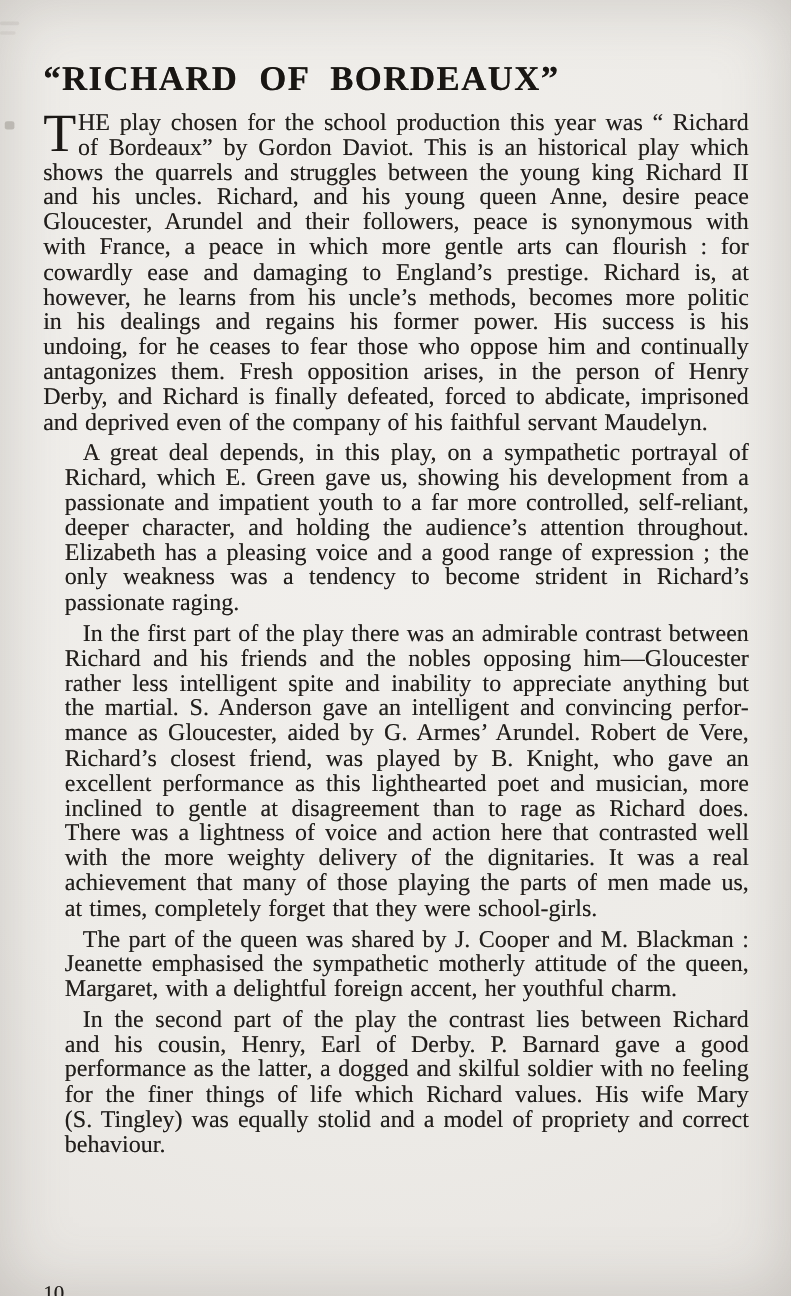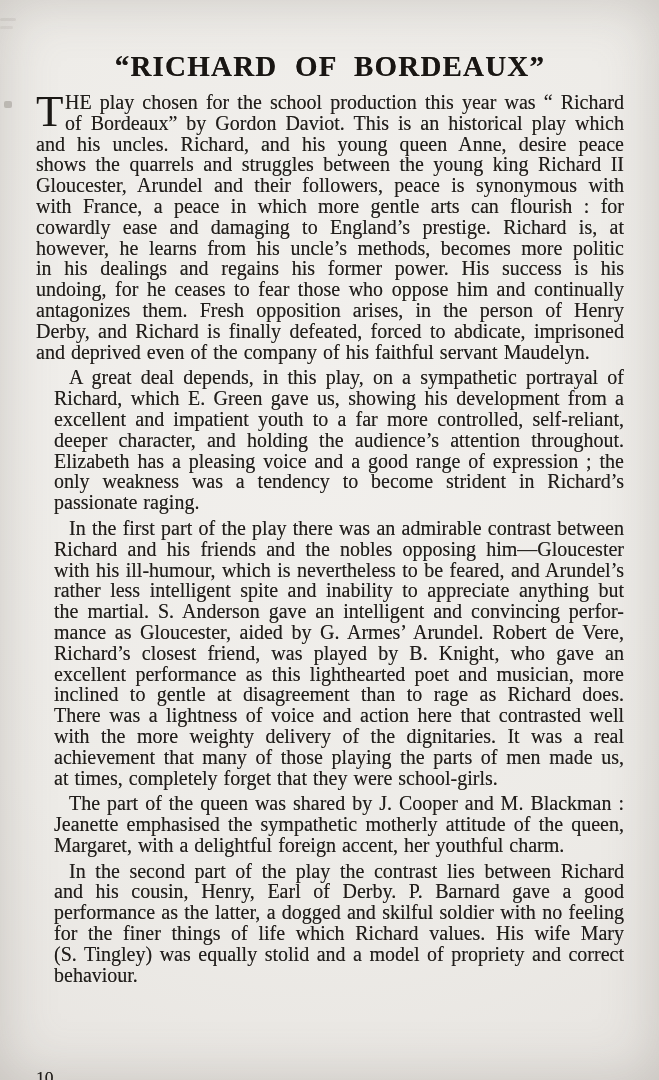--- a/index.html
+++ b/index.html
@@ -22,21 +22,20 @@
   .artifact {
     position: absolute;
     background: rgba(120,115,106,0.35);
     border-radius: 2px;
   }
   .art-dot { left: 4px; top: 101px; width: 8px; height: 7px; }
   .art-smudge { left: 0px; top: 18px; width: 16px; height: 3px; opacity:.35; }
   .art-smudge2 { left: 0px; top: 26px; width: 13px; height: 3px; opacity:.28; }
   h1.title {
     margin: 0 0 9px 0;
-    text-align: center;
     font-size: 29px;
     font-weight: 700;
     letter-spacing: 1.2px;
     word-spacing: 9px;
     white-space: nowrap;
     color: #191613;
     text-shadow: 0 0 0.5px rgba(25,22,19,0.7);
   }
   article { display: block; }
   .para { position: relative; margin: 0; }
@@ -77,45 +76,44 @@
   <div class="artifact art-smudge2"></div>
   <div class="artifact art-dot"></div>
 
   <h1 class="title">“RICHARD OF BORDEAUX”</h1>
 
   <article>
       <div class="para">
         <span class="dropcap">T</span>
         <div class="line dc-pad">HE play chosen for the school production this year was “ Richard</div>
         <div class="line dc-pad">of Bordeaux” by Gordon Daviot.  This is an historical play which</div>
+        <div class="line">shows the quarrels and struggles between the young king Richard II</div>
         <div class="line">and his uncles.  Richard, and his young queen Anne, desire peace</div>
-        <div class="line">shows the quarrels and struggles between the young king Richard II</div>
         <div class="line">Gloucester, Arundel and their followers, peace is synonymous with</div>
         <div class="line">with France, a peace in which more gentle arts can flourish :  for</div>
         <div class="line">cowardly ease and damaging to England’s prestige.  Richard is, at</div>
         <div class="line">however, he learns from his uncle’s methods, becomes more politic</div>
         <div class="line">in his dealings and regains his former power.  His success is his</div>
         <div class="line">undoing, for he ceases to fear those who oppose him and continually</div>
         <div class="line">antagonizes them.  Fresh opposition arises, in the person of Henry</div>
         <div class="line">Derby, and Richard is finally defeated, forced to abdicate, imprisoned</div>
         <div class="line last">and deprived even of the company of his faithful servant Maudelyn.</div>
       </div>
       <div class="para">
         <div class="line indent">A great deal depends, in this play, on a sympathetic portrayal of</div>
         <div class="line">Richard, which E. Green gave us, showing his development from a</div>
-        <div class="line">excellent and impatient youth to a far more controlled, self-reliant,</div>
+        <div class="line">passionate and impatient youth to a far more controlled, self-reliant,</div>
         <div class="line">deeper character, and holding the audience’s attention throughout.</div>
         <div class="line">Elizabeth has a pleasing voice and a good range of expression ;  the</div>
         <div class="line">only weakness was a tendency to become strident in Richard’s</div>
         <div class="line last">passionate raging.</div>
       </div>
       <div class="para">
         <div class="line indent">In the first part of the play there was an admirable contrast between</div>
         <div class="line">Richard and his friends and the nobles opposing him—Gloucester</div>
-        <div class="line">with his ill-humour, which is nevertheless to be feared, and Arundel’s</div>
         <div class="line">rather less intelligent spite and inability to appreciate anything but</div>
         <div class="line">the martial.  S. Anderson gave an intelligent and convincing perfor-</div>
         <div class="line">mance as Gloucester, aided by G. Armes’ Arundel.  Robert de Vere,</div>
         <div class="line">Richard’s closest friend, was played by B. Knight, who gave an</div>
         <div class="line">excellent performance as this lighthearted poet and musician, more</div>
         <div class="line">inclined to gentle at disagreement than to rage as Richard does.</div>
         <div class="line">There was a lightness of voice and action here that contrasted well</div>
         <div class="line">with the more weighty delivery of the dignitaries.  It was a real</div>
         <div class="line">achievement that many of those playing the parts of men made us,</div>
         <div class="line last">at times, completely forget that they were school-girls.</div>

